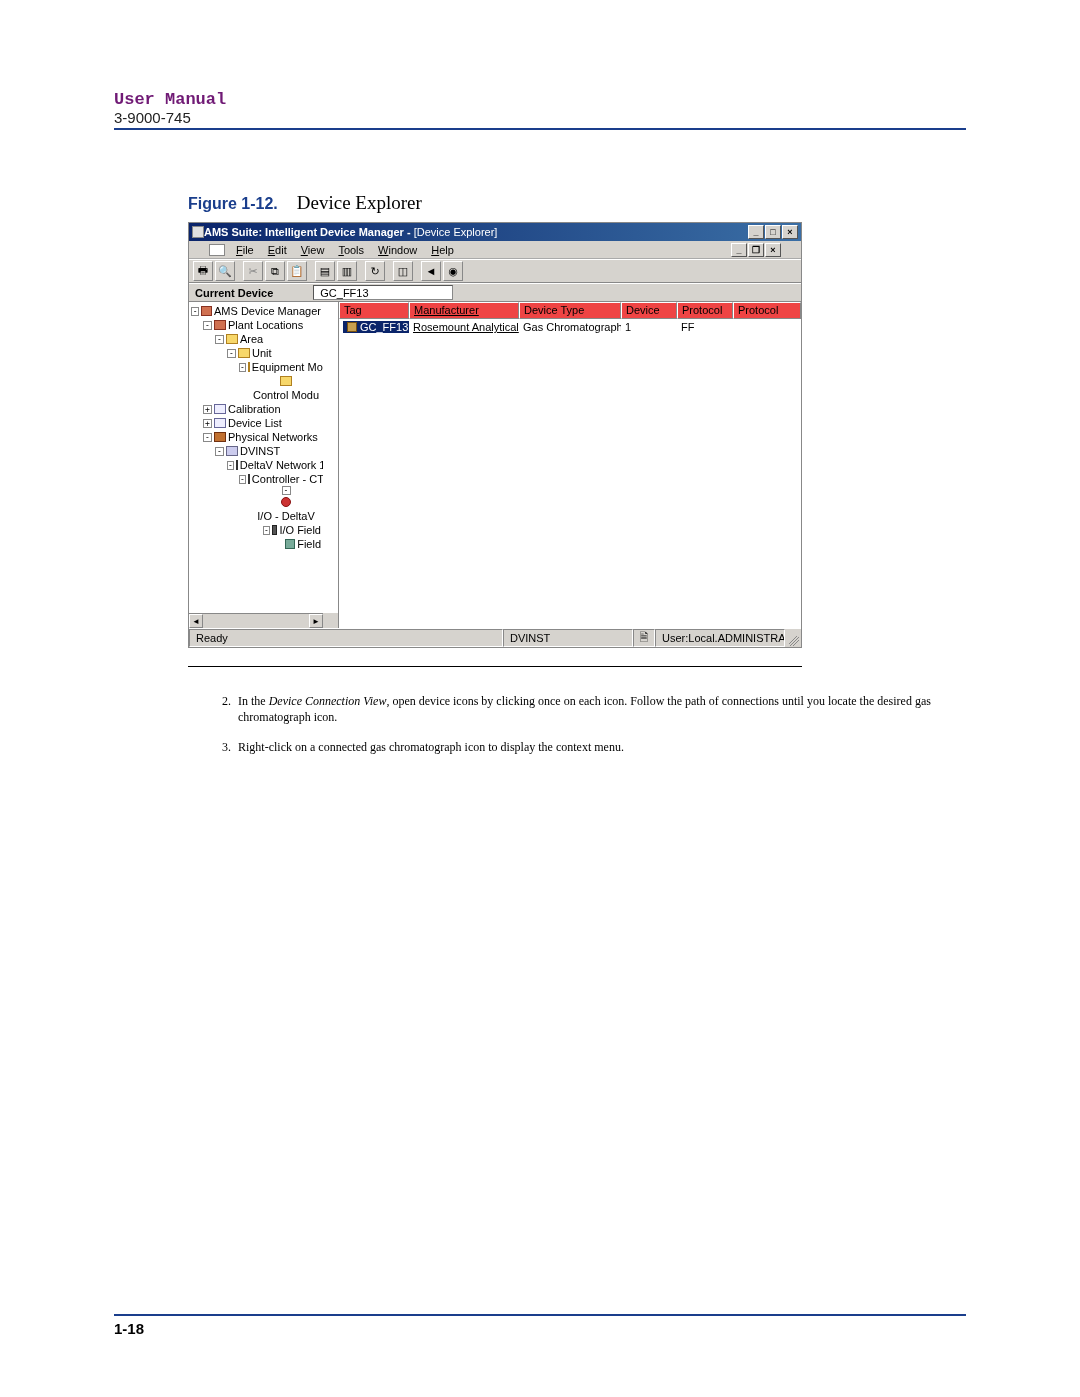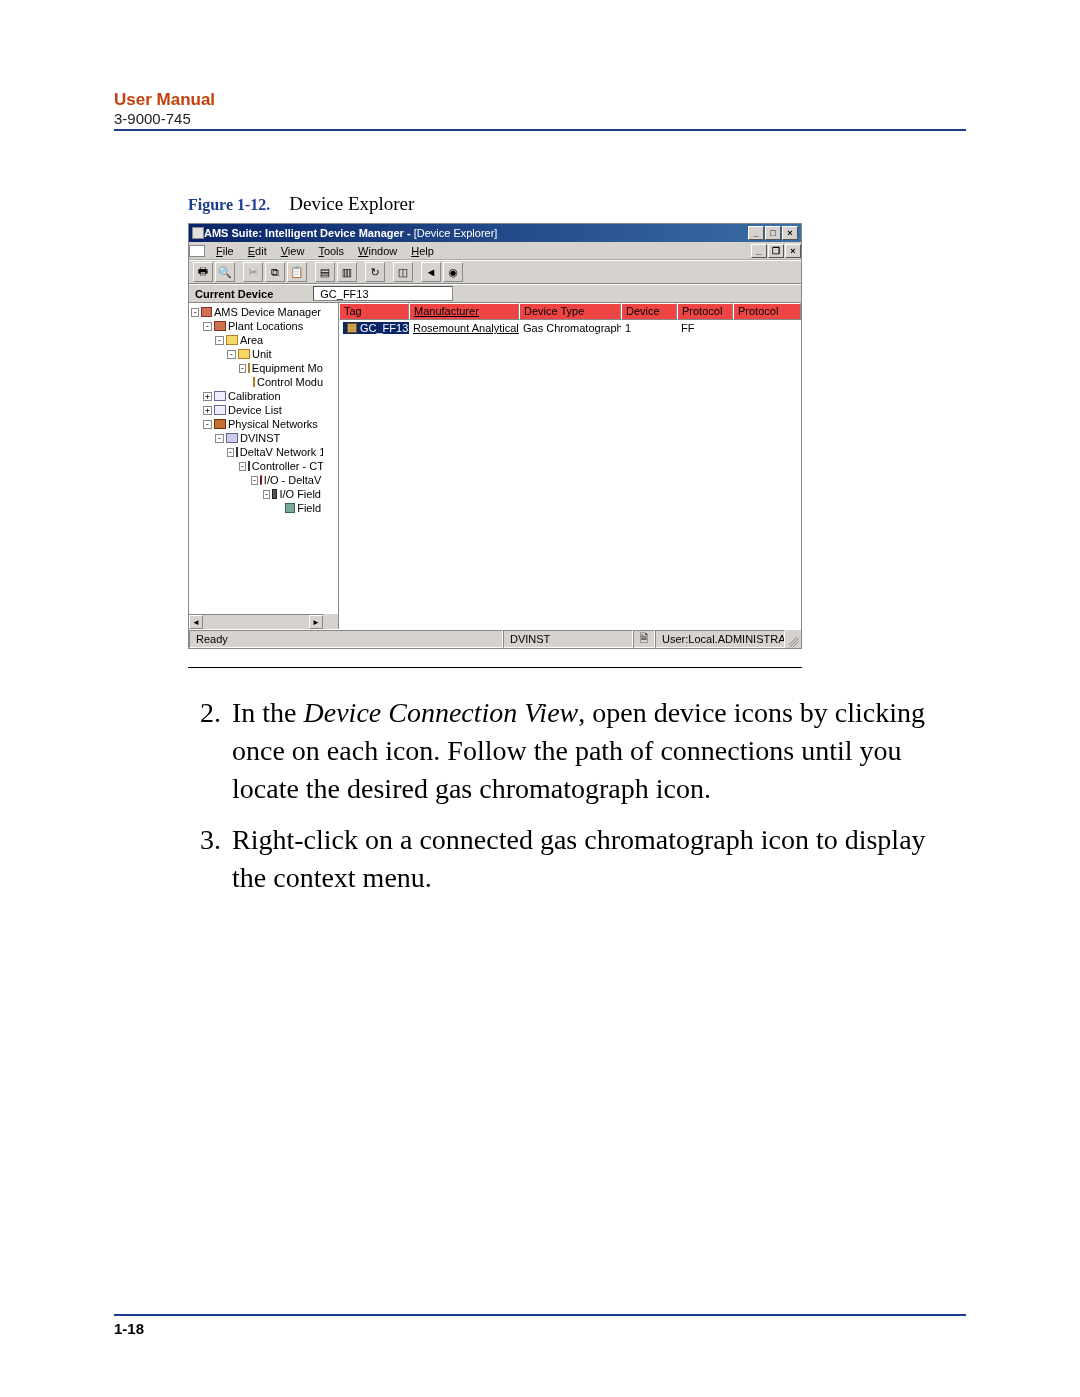--- a/index.html
+++ b/index.html
@@ -16,24 +16,24 @@
   }
   .page-header {
     display: flex;
     justify-content: space-between;
     align-items: flex-end;
     border-bottom: 2px solid #1a3e8c;
     padding-bottom: 2px;
   }
   .page-header .left { text-align: left; }
   .page-header .right { text-align: right; }
-  .hdr-bold-blue { color: #c2410c; font-weight: bold; font-family: Liberation Sans, sans-serif; font-size: 17px; }
+  .hdr-bold-blue { color: #701a75; font-weight: bold; font-family: Liberation Mono, monospace; font-size: 17px; }
   .hdr-small { font-family: Arial, sans-serif; font-size: 15px; color: #222; }
   .figure-caption { margin: 62px 0 8px 74px; font-size: 19px; }
-  .figure-caption .fignum { color: #1a3e8c; font-weight: bold; font-family: Liberation Serif, serif; font-size: 16px; }
+  .figure-caption .fignum { color: #1a3e8c; font-weight: bold; font-family: Liberation Sans, sans-serif; font-size: 16px; }
 
   
   .win {
     width: 614px;
     height: 426px;
     margin-left: 74px;
     border: 1px solid #888;
     background: #d6d3ce;
     font-family: 'MS Sans Serif', Tahoma, Arial, sans-serif;
     font-size: 11px;
@@ -65,21 +65,21 @@
     display:flex; align-items:center; justify-content:center;
     font-family: Arial, sans-serif;
     color:#000;
     cursor: default;
   }
   .menubar {
     background:#d6d3ce;
     height:18px;
     display:flex;
     align-items:center;
-    padding: 0 0;
+    padding: 0 20px;
     gap: 0;
     font-size:11px;
     border-bottom:1px solid #aaa;
     justify-content: space-between;
   }
   .menubar .menus { display:flex; gap:0; }
   .menubar span { padding: 0 7px; }
   .menubar u { text-decoration: underline; }
   .menubar .docicon { width:12px; height:12px; background:#fff; border:1px solid #888; margin-right:4px; display:inline-block; flex:none; }
   .toolbar {
@@ -165,21 +165,21 @@
   .icon-list { background:#eef; border:1px solid #669; }
   .icon-monitor { background:#cce; border:1px solid #668; }
   .icon-ctrl { background:#666; border:1px solid #333; }
   .icon-io { background:#555; border:1px solid #222; }
   .icon-red { background:#c33; border:1px solid #811; width:10px; height:10px; border-radius:5px; }
   .icon-field { background:#7a9; border:1px solid #365; }
   .ind-1 { padding-left:12px; }
   .ind-2 { padding-left:24px; }
   .ind-3 { padding-left:36px; }
   .ind-4 { padding-left:48px; }
-  .ind-5 { padding-left:60px; }
+  .ind-5 { padding-left:60px;flex-direction:column; }
   .ind-6 { padding-left:72px; }
   .ind-7 { padding-left:84px; }
   .list-pane {
     flex:1;
     background:#fff;
     font-size:11px;
     overflow:hidden;
   }
   .list-header {
     display:flex;
@@ -226,21 +226,21 @@
       linear-gradient(135deg, transparent 40%, #888 40%, #888 45%, transparent 45%,
                       transparent 55%, #888 55%, #888 60%, transparent 60%,
                       transparent 70%, #888 70%, #888 75%, transparent 75%);
   }
 
   .after-fig-rule {
     border:none; border-top:1px solid #000;
     margin: 18px 0 26px 74px;
     width:614px;
   }
-  .body-text ol { margin:2px; padding-left:112px; font-size:28px; line-height:1.35; }
+  .body-text ol { margin:8px; padding-left:112px; font-size:12px; line-height:1.35; }
   .body-text li { margin-bottom:14px; padding-left:4px; }
   .body-text em { font-style:italic; }
 
   .page-footer {
     position:absolute;
     left:114px; right:114px; bottom:60px;
     border-top:2px solid #1a3e8c;
     padding-top:4px;
     font-family:Arial, sans-serif;
     font-size:15px;

